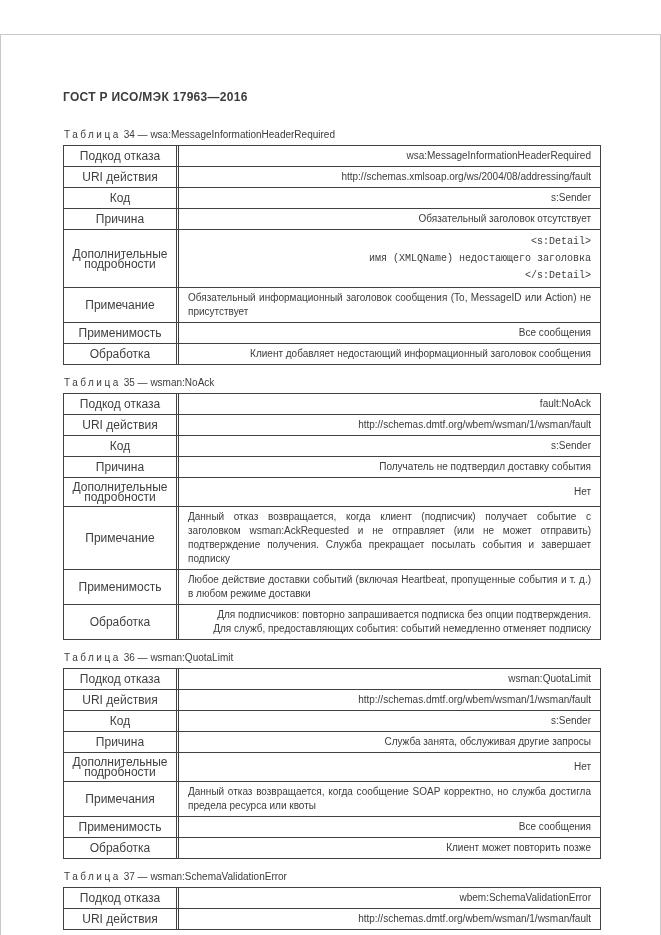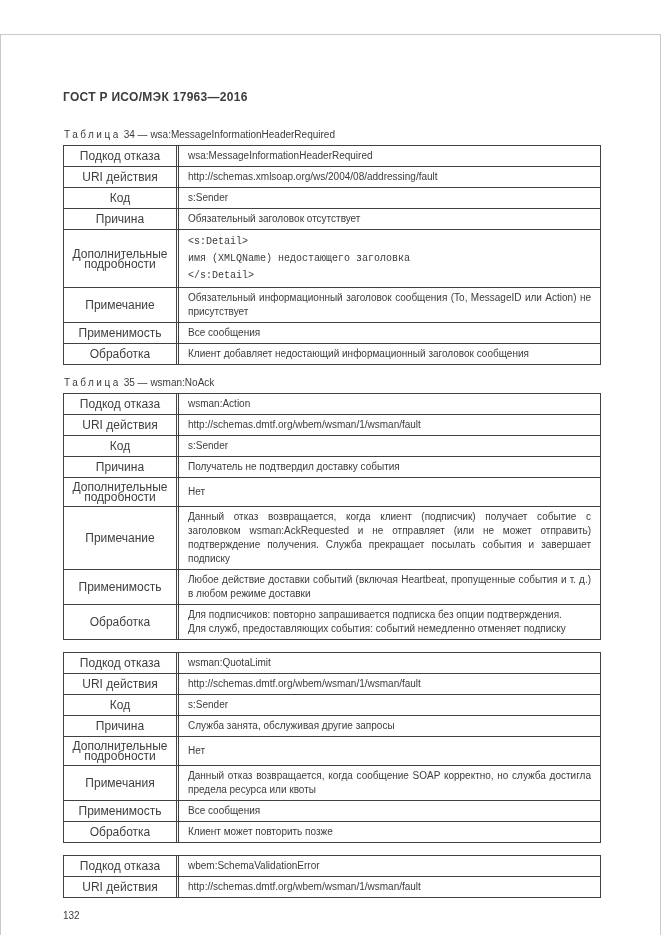--- a/index.html
+++ b/index.html
@@ -49,20 +49,21 @@
     line-height: 10px;
     color: #3f3f3f;
     padding: 4px 6px;
   }
   td.val {
     border-left: 3px double #414141;
     font-size: 10px;
     line-height: 14px;
     padding: 3px 9px;
     white-space: pre-line;
+    text-align: right;
   }
   td.val.justify { text-align: justify; }
   td.val.gap-lines { line-height: 17px; font-family: Liberation Mono, monospace; }
   .page-number {
     font-size: 10px;
     margin: 6px 0 0 0;
     color: #3c3c3c;
   }
 </style>
 </head>
@@ -113,21 +114,21 @@
       </tbody>
     </table>
   </div>
 
   <div class="section">
     <p class="caption"><span class="cap-word">Таблица</span><span>35 — wsman:NoAck</span></p>
     <table class="fault">
       <tbody>
         <tr>
           <td class="lbl">Подкод отказа</td>
-          <td class="val">wsman:Action</td>
+          <td class="val">fault:NoAck</td>
         </tr>
         <tr>
           <td class="lbl">URI действия</td>
           <td class="val">http://schemas.dmtf.org/wbem/wsman/1/wsman/fault</td>
         </tr>
         <tr>
           <td class="lbl">Код</td>
           <td class="val">s:Sender</td>
         </tr>
         <tr>
@@ -149,20 +150,21 @@
         <tr>
           <td class="lbl">Обработка</td>
           <td class="val">Для подписчиков: повторно запрашивается подписка без опции подтверждения.
 Для служб, предоставляющих события: событий немедленно отменяет подписку</td>
         </tr>
       </tbody>
     </table>
   </div>
 
   <div class="section">
+    <p class="caption"><span class="cap-word">Таблица</span><span>36 — wsman:QuotaLimit</span></p>
     <table class="fault">
       <tbody>
         <tr>
           <td class="lbl">Подкод отказа</td>
           <td class="val">wsman:QuotaLimit</td>
         </tr>
         <tr>
           <td class="lbl">URI действия</td>
           <td class="val">http://schemas.dmtf.org/wbem/wsman/1/wsman/fault</td>
         </tr>
@@ -188,20 +190,21 @@
         </tr>
         <tr>
           <td class="lbl">Обработка</td>
           <td class="val">Клиент может повторить позже</td>
         </tr>
       </tbody>
     </table>
   </div>
 
   <div class="section">
+    <p class="caption"><span class="cap-word">Таблица</span><span>37 — wsman:SchemaValidationError</span></p>
     <table class="fault">
       <tbody>
         <tr>
           <td class="lbl">Подкод отказа</td>
           <td class="val">wbem:SchemaValidationError</td>
         </tr>
         <tr>
           <td class="lbl">URI действия</td>
           <td class="val">http://schemas.dmtf.org/wbem/wsman/1/wsman/fault</td>
         </tr>

